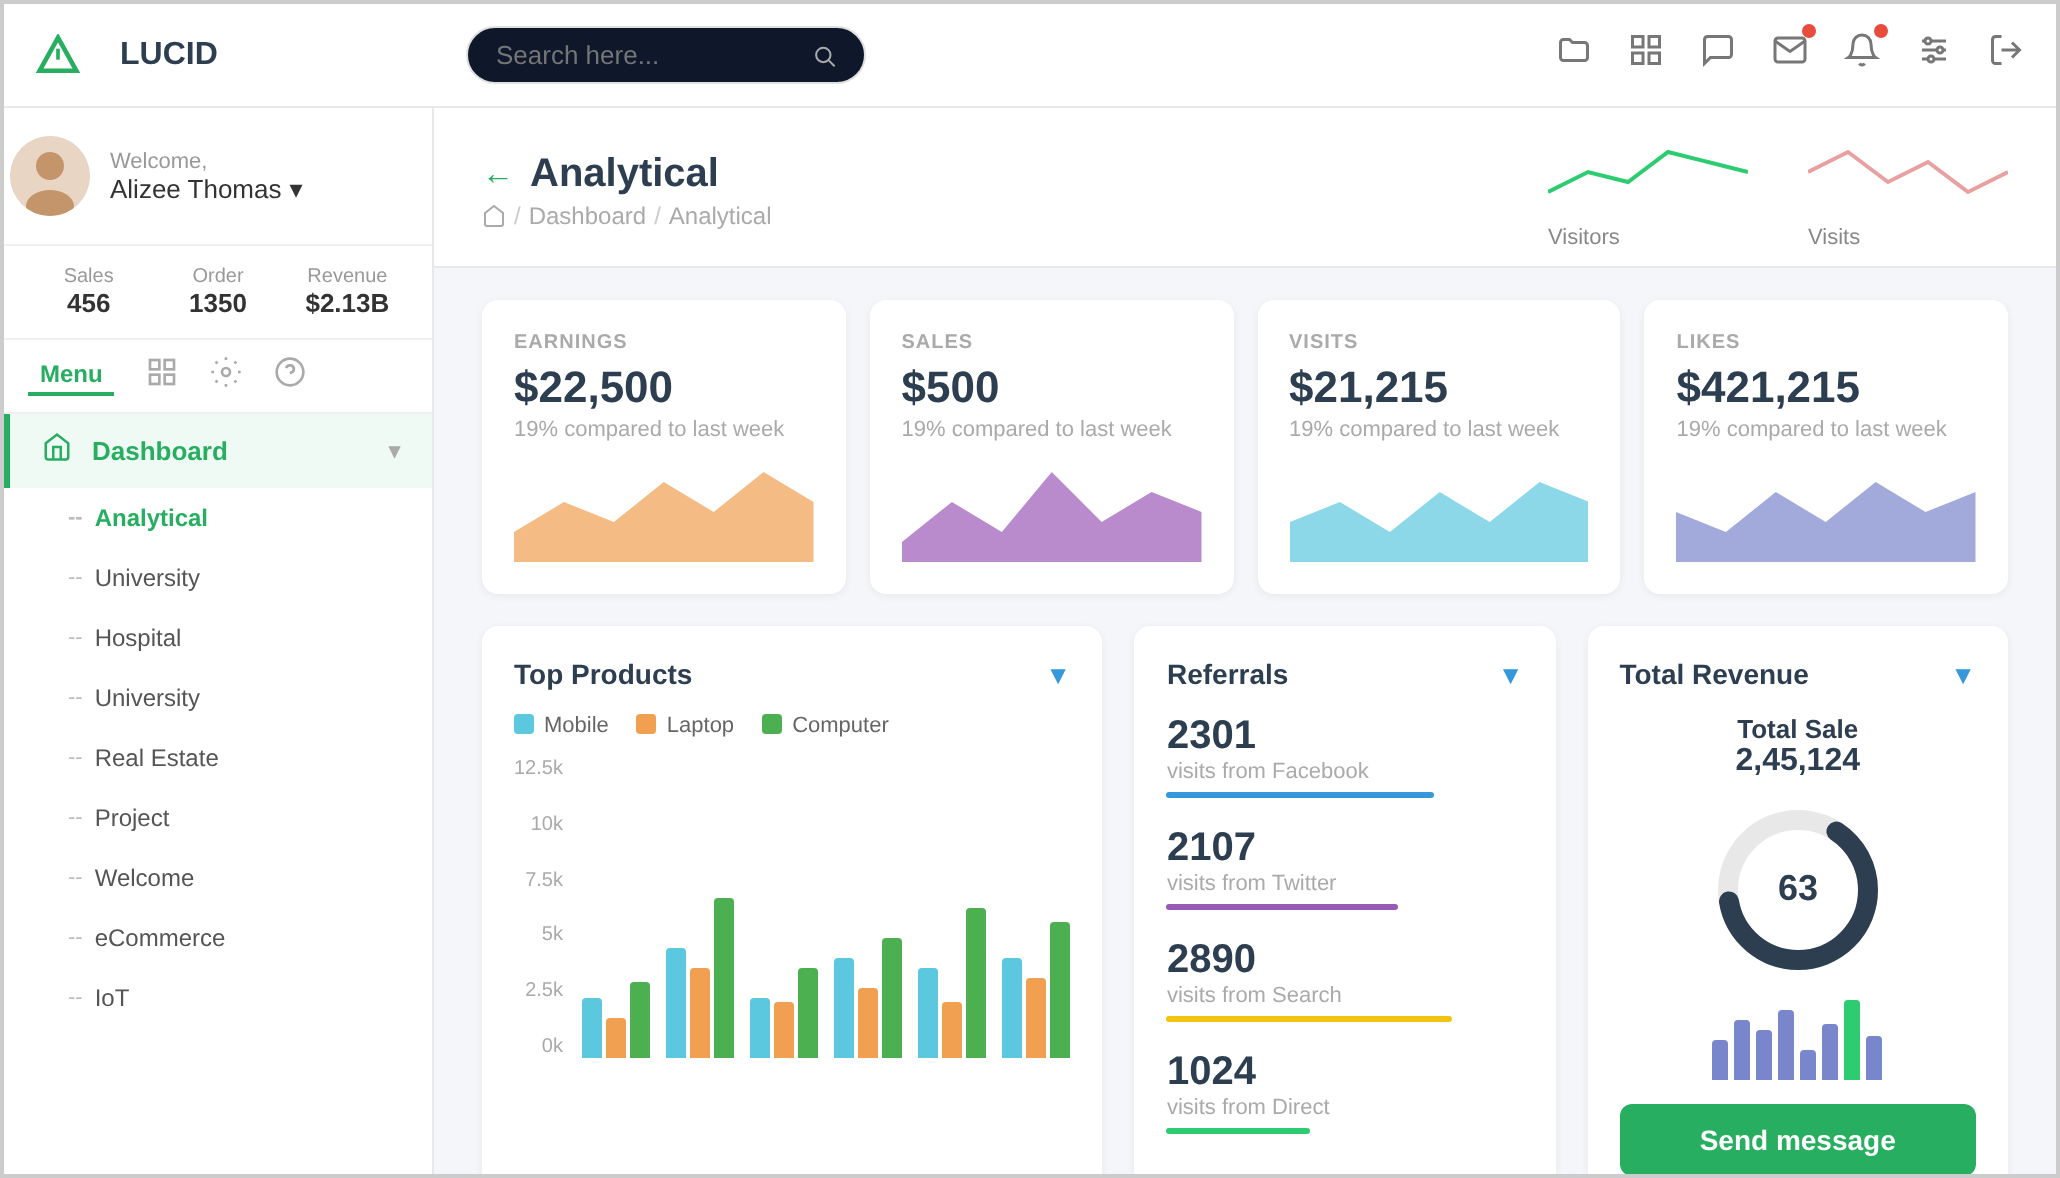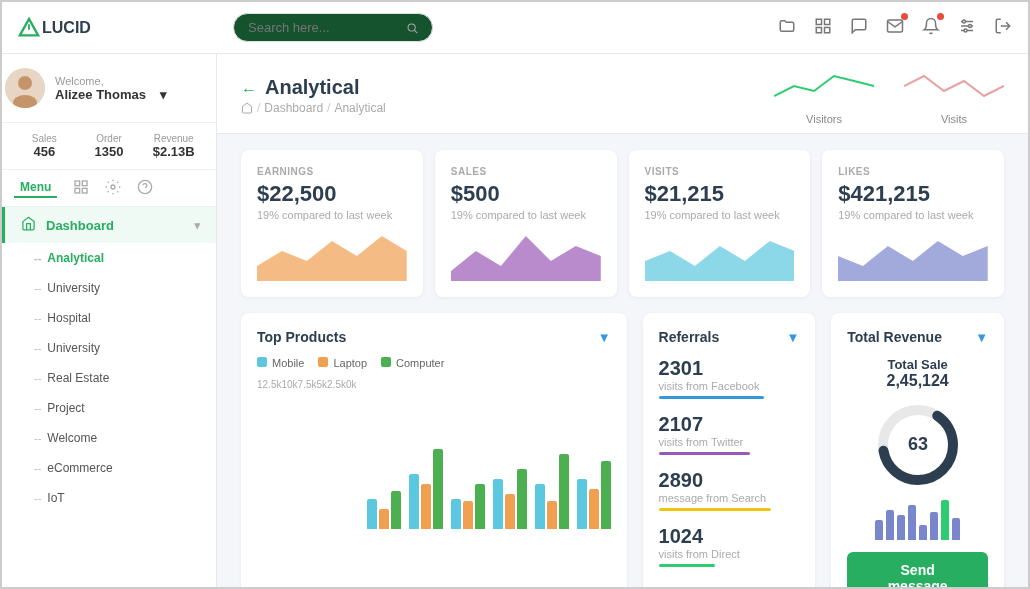--- a/index.html
+++ b/index.html
@@ -2,38 +2,38 @@
 <html><head>
   <meta charset="utf-8">
   <style>
     * { box-sizing: border-box; margin: 0; padding: 0; }
     body { font-family: 'Segoe UI', Arial, sans-serif; background: #f5f6fa; font-size: 13px; color: #333; }
     
     .app-wrapper { display: flex; flex-direction: column; width: 1030px; height: 589px; border: 2px solid #ccc; overflow: hidden; }
     
     
     .top-nav { display: flex; align-items: center; background: #fff; height: 52px; padding: 0 16px; border-bottom: 1px solid #e8e8e8; flex-shrink: 0; }
-    .logo { display: flex; align-items: center; gap: 2px; font-weight: 700; font-size: 16px; color: #2c3e50; width: 215px; }
+    .logo { display: flex; align-items: center; gap: 20px; font-weight: 700; font-size: 16px; color: #2c3e50; width: 215px; }
     .logo-icon { width: 22px; height: 22px; }
-    .search-bar { flex: 1; display: flex; align-items: center; background: #14532d; border: 1px solid #e0e0e0; border-radius: 20px; padding: 6px 14px; max-width: 200px; gap: 8px; }
+    .search-bar { flex: 1; display: flex; align-items: center; background: #0f172a; border: 1px solid #e0e0e0; border-radius: 20px; padding: 6px 14px; max-width: 200px; gap: 8px; }
     .search-bar input { border: none; background: transparent; outline: none; font-size: 13px; color: #999; width: 100%; }
     .nav-icons { margin-left: auto; display: flex; align-items: center; gap: 18px; }
     .nav-icon { color: #777; cursor: pointer; position: relative; font-size: 16px; }
     .nav-icon .badge { position: absolute; top: -4px; right: -4px; background: #e74c3c; border-radius: 50%; width: 7px; height: 7px; }
     
     
     .main-layout { display: flex; flex: 1; overflow: hidden; }
     
     
     .sidebar { width: 215px; background: #fff; border-right: 1px solid #e8e8e8; display: flex; flex-direction: column; flex-shrink: 0; overflow-y: auto; }
     .user-section { padding: 14px 3px; border-bottom: 1px solid #f0f0f0; display: flex; align-items: center; gap: 10px; }
     .avatar { width: 40px; height: 40px; border-radius: 50%; background: #ddd; overflow: hidden; display: flex; align-items: center; justify-content: center; flex-shrink: 0; }
     .avatar svg { width: 40px; height: 40px; }
     .user-info .welcome { font-size: 11px; color: #999; }
-    .user-info .username { font-size: 13px; font-weight: 700; color: #333; display: flex; align-items: center; gap: 14px; }
+    .user-info .username { font-size: 13px; font-weight: 400; color: #333; display: flex; align-items: center; gap: 4px; }
     .stats-row { display: flex; padding: 10px 12px; border-bottom: 1px solid #f0f0f0; gap: 4px; }
     .stat-item { flex: 1; text-align: center; }
     .stat-label { font-size: 10px; color: #999; }
     .stat-value { font-size: 13px; font-weight: 700; color: #333; }
     .sidebar-tabs { display: flex; padding: 8px 12px; gap: 16px; border-bottom: 1px solid #f0f0f0; align-items: center; }
     .tab-btn { font-size: 12px; color: #27ae60; font-weight: 600; cursor: pointer; padding: 2px 6px; border-bottom: 2px solid #27ae60; }
     .tab-icon { color: #aaa; cursor: pointer; font-size: 15px; }
     .nav-menu { flex: 1; }
     .nav-item { display: flex; align-items: center; padding: 9px 16px; cursor: pointer; color: #555; font-size: 13px; position: relative; }
     .nav-item.active { background: #f0faf5; color: #27ae60; font-weight: 600; border-left: 3px solid #27ae60; }
@@ -48,21 +48,21 @@
     
     
     .page-header { background: #fff; padding: 12px 24px 8px; border-bottom: 1px solid #e8e8e8; display: flex; align-items: center; justify-content: space-between; }
     .page-title-section { }
     .page-title { font-size: 20px; font-weight: 700; color: #2c3e50; display: flex; align-items: center; gap: 8px; }
     .back-arrow { color: #27ae60; cursor: pointer; font-size: 16px; }
     .breadcrumb { font-size: 12px; color: #aaa; display: flex; align-items: center; gap: 4px; margin-top: 2px; }
     .breadcrumb .sep { color: #ccc; }
     .breadcrumb .link { color: #aaa; }
     .mini-charts { display: flex; gap: 30px; align-items: flex-end; }
-    .mini-chart-item { text-align: center; }
+    .mini-chart-item { }
     .mini-chart-label { font-size: 11px; color: #888; margin-top: 4px; }
     
     
     .stats-cards { display: grid; grid-template-columns: repeat(4, 1fr); gap: 12px; padding: 16px 24px; }
     .stat-card { background: #fff; border-radius: 8px; padding: 16px; box-shadow: 0 1px 4px rgba(0,0,0,0.06); }
     .stat-card-label { font-size: 10px; font-weight: 700; color: #aaa; letter-spacing: 0.5px; text-transform: uppercase; }
     .stat-card-value { font-size: 22px; font-weight: 800; color: #2c3e50; margin: 4px 0 2px; }
     .stat-card-change { font-size: 11px; color: #aaa; }
     .stat-card-chart { margin-top: 10px; height: 50px; }
     
@@ -71,21 +71,21 @@
     .card { background: #fff; border-radius: 8px; padding: 16px; box-shadow: 0 1px 4px rgba(0,0,0,0.06); }
     .card-header { display: flex; align-items: center; justify-content: space-between; margin-bottom: 12px; }
     .card-title { font-size: 14px; font-weight: 700; color: #2c3e50; }
     .card-dropdown { color: #3498db; font-size: 13px; cursor: pointer; }
     
     
     .bar-chart-legend { display: flex; gap: 14px; margin-bottom: 10px; }
     .legend-item { display: flex; align-items: flex-start; gap: 5px; font-size: 11px; color: #666; }
     .legend-dot { width: 10px; height: 10px; border-radius: 2px; }
     .bar-chart-area { display: flex; align-items: flex-end; gap: 8px; height: 150px; position: relative; }
-    .bar-chart-labels { display: flex; flex-direction: row; justify-content: space-between; height: 150px; font-size: 10px; color: #aaa; padding-right: 6px; text-align: right; }
+    .bar-chart-labels { display: flex; flex-direction: column; justify-content: space-between; height: 150px; font-size: 10px; color: #aaa; padding-right: 6px; text-align: right; }
     .bar-group { display: flex; gap: 2px; align-items: flex-end; flex: 1; }
     .bar-seg { border-radius: 2px 2px 0 0; }
     
     
     .referral-item { margin-bottom: 14px; }
     .referral-count { font-size: 20px; font-weight: 800; color: #2c3e50; }
     .referral-label { font-size: 11px; color: #aaa; }
     .referral-bar { height: 3px; border-radius: 2px; margin-top: 4px; }
     
     
@@ -433,21 +433,21 @@
             <div class="referral-label">visits from Facebook</div>
             <div class="referral-bar" style="width:75%; background:#3498db;"></div>
           </div>
           <div class="referral-item">
             <div class="referral-count">2107</div>
             <div class="referral-label">visits from Twitter</div>
             <div class="referral-bar" style="width:65%; background:#9b59b6;"></div>
           </div>
           <div class="referral-item">
             <div class="referral-count">2890</div>
-            <div class="referral-label">message from Search</div>
+            <div class="referral-label">visits from Search</div>
             <div class="referral-bar" style="width:80%; background:#f1c40f;"></div>
           </div>
           <div class="referral-item">
             <div class="referral-count">1024</div>
             <div class="referral-label">visits from Direct</div>
             <div class="referral-bar" style="width:40%; background:#2ecc71;"></div>
           </div>
         </div>
 
         <div class="card">

